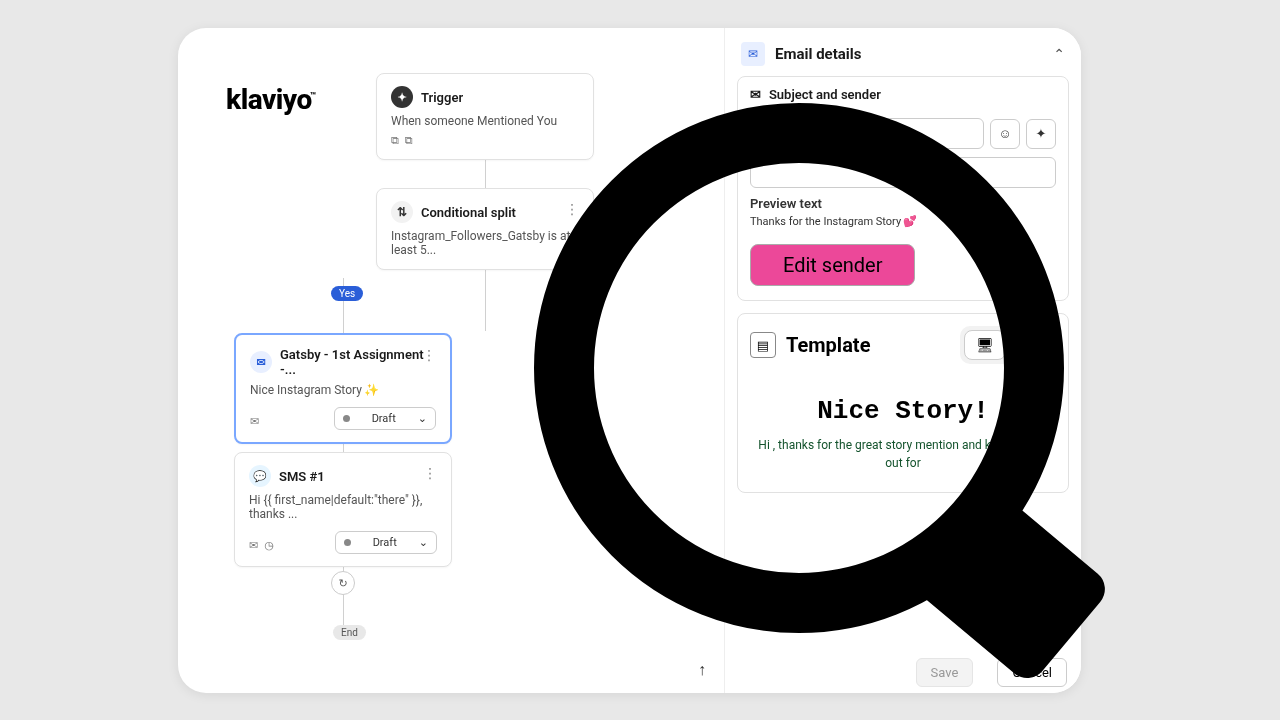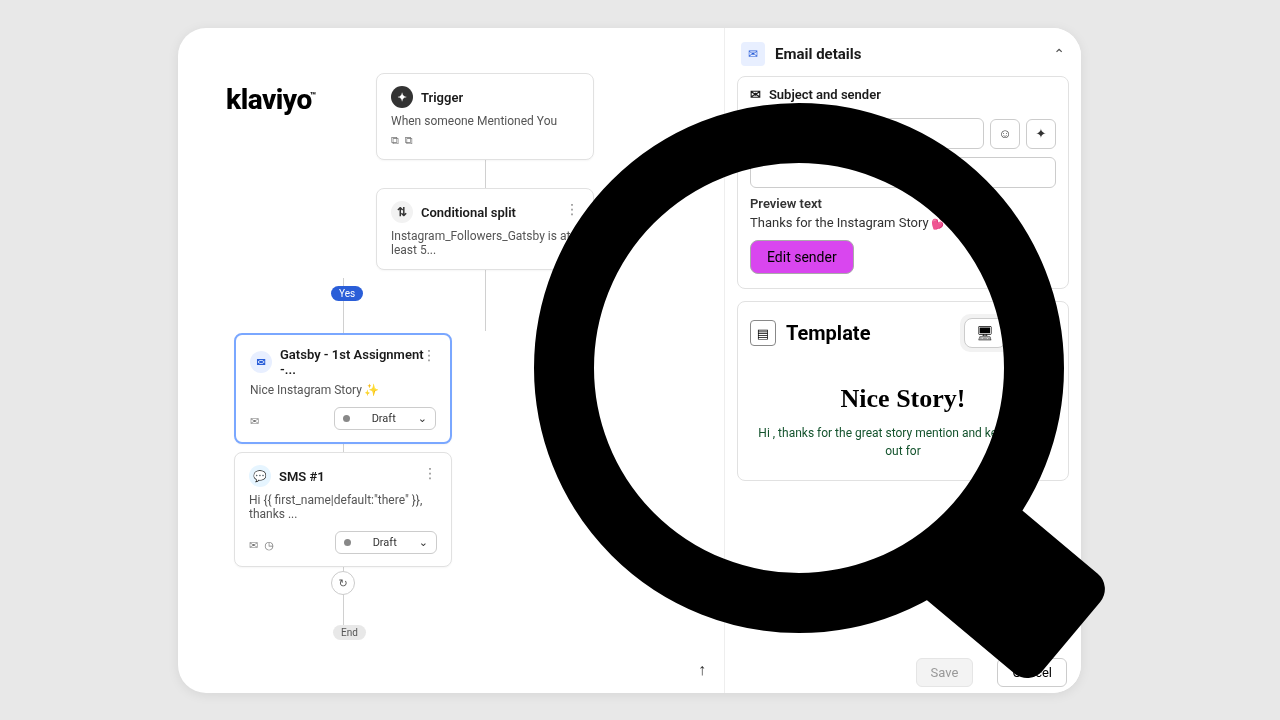--- a/index.html
+++ b/index.html
@@ -37,30 +37,30 @@
   .panel-head .icon-box { width: 24px; height: 24px; background: #e8efff; border-radius: 4px; display: flex; align-items: center; justify-content: center; font-size: 12px; color: #2a5ed8; }
   .panel-head h3 { font-size: 15px; font-weight: 700; color: #1a1a1a; flex: 1; }
   .chev { font-size: 14px; color: #555; cursor: pointer; }
   .section { border: 1px solid #e1e1e1; border-radius: 8px; margin-bottom: 12px; }
   .section-head { display: flex; align-items: center; gap: 8px; padding: 10px 12px; font-size: 13px; font-weight: 600; color: #1a1a1a; }
   .section-body { padding: 6px 12px 14px 12px; }
   .field { display: flex; gap: 6px; align-items: center; margin-bottom: 8px; }
   .field input { flex: 1; border: 1px solid #ccc; border-radius: 6px; padding: 7px 9px; font-size: 13px; }
   .icon-btn { width: 30px; height: 30px; border: 1px solid #ccc; border-radius: 6px; background: #fff; display: flex; align-items: center; justify-content: center; font-size: 13px; cursor: pointer; color: #333; }
   .label-small { font-size: 13px; font-weight: 600; color: #333; margin: 6px 0 4px 0; }
-  .preview-text { font-size: 13px; color: #333; margin-bottom: 10px; }
-  .outline-btn { border: 1px solid #aaa; border-radius: 8px; padding: 8px 16px; background: #d946ef; font-size: 14px; cursor: pointer; }
+  .preview-text { font-size: 11px; color: #333; margin-bottom: 16px; }
+  .outline-btn { border: 1px solid #aaa; border-radius: 8px; padding: 8px 32px; background: #ec4899; font-size: 20px; cursor: pointer; }
   .template-head { display: flex; align-items: center; padding: 12px; gap: 10px; }
   .template-head .ticon { width: 26px; height: 26px; border: 1px solid #888; border-radius: 4px; display: flex; align-items: center; justify-content: center; font-size: 13px; }
   .template-head h4 { font-size: 20px; font-weight: 700; flex: 1; }
   .device-toggle { display: flex; gap: 4px; background: #f2f2f2; padding: 4px; border-radius: 10px; }
   .device-toggle .dev { width: 42px; height: 30px; border-radius: 8px; display: flex; align-items: center; justify-content: center; font-size: 14px; cursor: pointer; }
   .device-toggle .dev.active { background: #fff; border: 1px solid #ccc; }
   .template-preview { padding: 20px; text-align: center; }
-  .tmpl-title { font-family: Liberation Serif, serif; font-size: 26px; font-weight: 700; margin-bottom: 10px; }
+  .tmpl-title { font-family: Liberation Mono, monospace; font-size: 26px; font-weight: 700; margin-bottom: 10px; }
   .tmpl-body { font-size: 12px; color: #14532d; line-height: 1.5; }
   .footer-btns { position: absolute; bottom: 6px; right: 14px; display: flex; gap: 24px; align-items: center; }
   .footer-btns button { border: 1px solid #ccc; border-radius: 6px; padding: 6px 14px; font-size: 13px; background: #fff; cursor: pointer; }
   .footer-btns .save { background: #f3f3f3; color: #999; border-color: #e5e5e5; }
   .arrow-up { position: absolute; bottom: 14px; left: 520px; font-size: 16px; color: #333; }
 
   
   .magnifier { position: absolute; left: 534px; top: 103px; width: 530px; height: 530px; border: 60px solid #000; border-radius: 50%; pointer-events: none; z-index: 40; background: transparent; }
   .mag-handle { position: absolute; left: 930px; top: 520px; width: 160px; height: 130px; background: #000; transform: rotate(40deg); z-index: 39; border-radius: 20px; }
 </style>

